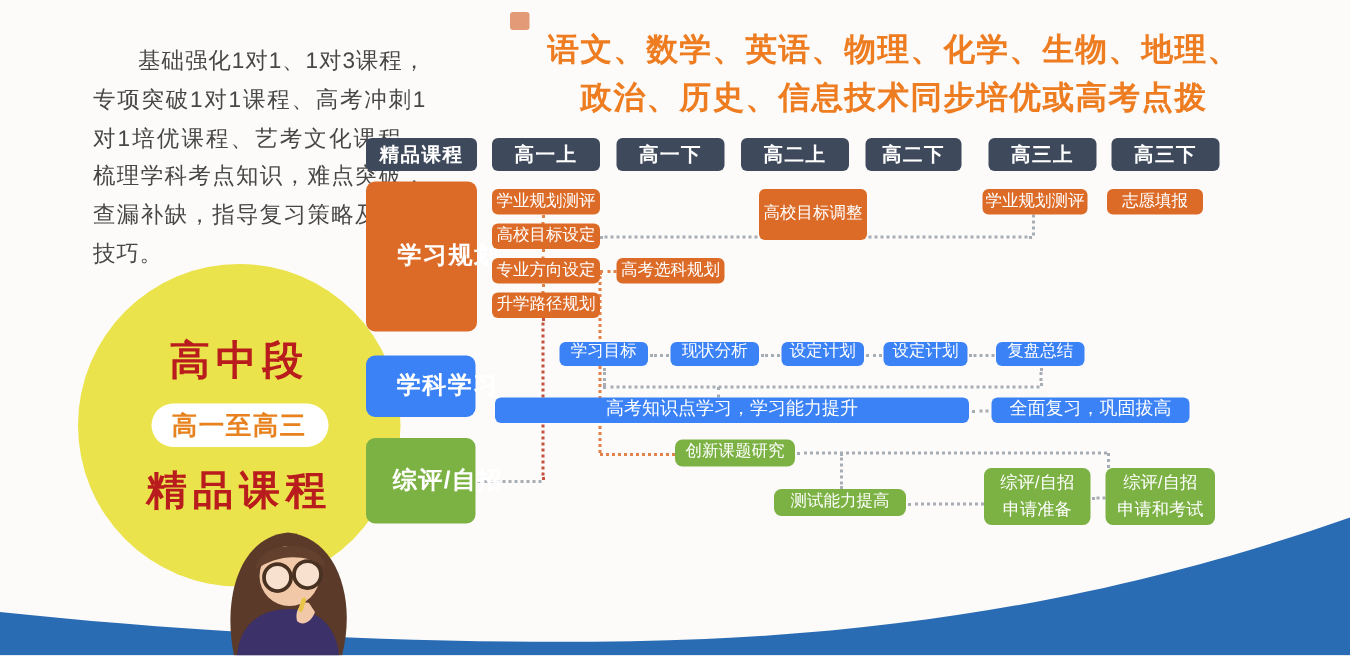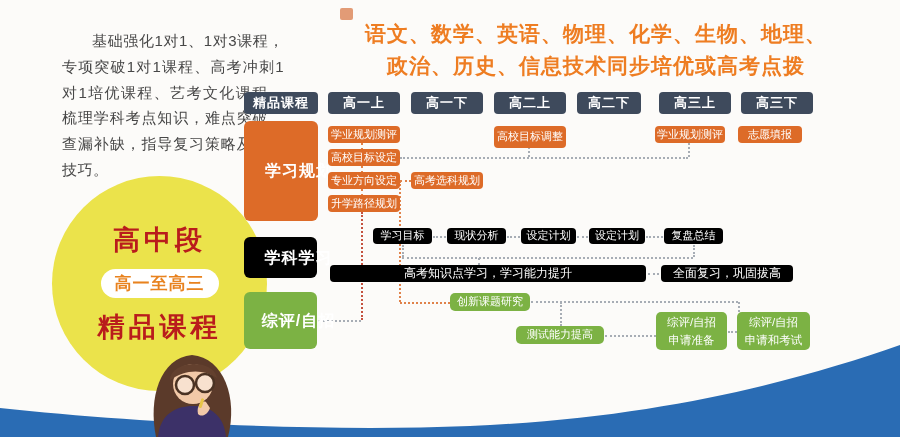--- a/index.html
+++ b/index.html
@@ -34,21 +34,21 @@
   }
   
   .box{
     position:absolute;box-sizing:border-box;z-index:2;
     display:flex;align-items:center;justify-content:center;
     color:#fff;border-radius:4px;font-size:11px;line-height:1.25;
     text-align:center;white-space:nowrap;
   }
   .hd{background:#3e4a5c;height:22px;font-size:13px;font-weight:700;letter-spacing:1px;}
   .ob{background:#dd6b28;}
-  .bb{background:#000000;}
+  .bb{background:#3b82f6;font-family:Liberation Mono, monospace;}
   .gb{background:#7cb244;border-radius:5px;text-align:right;}
   .rowlabel{font-size:16px;font-weight:700;border-radius:6px;letter-spacing:1px;padding-left:36px;}
   .twoline{flex-direction:column;gap:3px;font-size:11.5px;}
   
   .dh{position:absolute;height:0;border-top:2px dotted #a7adb5;z-index:1;}
   .dv{position:absolute;width:0;border-left:2px dotted #a7adb5;z-index:1;}
   .orange-line{border-color:#e0824a;}
   .red-line{border-color:#c4523f;}
   
   .wave{position:absolute;left:0;bottom:0;width:900px;height:115px;z-index:3;}
@@ -86,21 +86,21 @@
 
   <div class="box ob rowlabel" style="left:244px;top:121px;width:74px;height:100px">学习规划</div>
   <div class="box bb rowlabel" style="left:244px;top:237px;width:73px;height:41px">学科学习</div>
   <div class="box gb rowlabel" style="left:244px;top:292px;width:73px;height:57px">综评/自招</div>
 
   <div class="box ob" style="left:328px;top:126px;width:72px;height:17px">学业规划测评</div>
   <div class="box ob" style="left:328px;top:149px;width:72px;height:17px">高校目标设定</div>
   <div class="box ob" style="left:328px;top:172px;width:72px;height:17px">专业方向设定</div>
   <div class="box ob" style="left:328px;top:195px;width:72px;height:17px">升学路径规划</div>
   <div class="box ob" style="left:411px;top:172px;width:72px;height:17px">高考选科规划</div>
-  <div class="box ob" style="left:494px;top:126px;width:72px;height:22px">高校目标调整</div>
+  <div class="box ob" style="left:506px;top:126px;width:72px;height:34px">高校目标调整</div>
   <div class="box ob" style="left:655px;top:126px;width:70px;height:17px">学业规划测评</div>
   <div class="box ob" style="left:738px;top:126px;width:64px;height:17px">志愿填报</div>
 
   <div class="dv orange-line" style="left:361px;top:143px;height:7px"></div>
   <div class="dv orange-line" style="left:361px;top:166px;height:7px"></div>
   <div class="dv orange-line" style="left:361px;top:189px;height:7px"></div>
   <div class="dh orange-line" style="left:400px;top:180px;width:11px"></div>
   <div class="dh" style="left:400px;top:157px;width:288px"></div>
   <div class="dv" style="left:528px;top:143px;height:14px"></div>
   <div class="dv" style="left:688px;top:143px;height:14px"></div>

